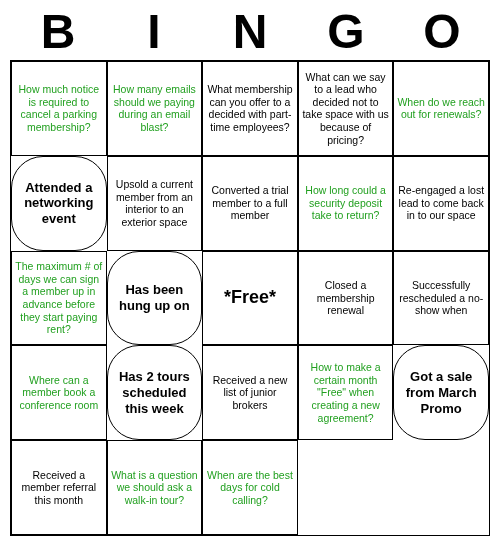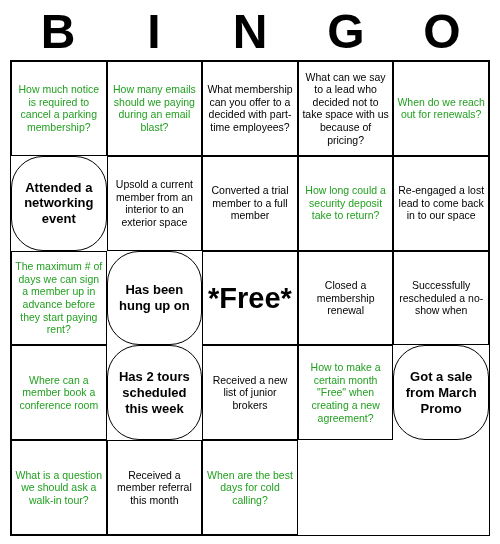--- a/index.html
+++ b/index.html
@@ -46,21 +46,21 @@
       line-height: 1.2;
       color: #000;
     }
     .cell.green {
       color: #22a020;
     }
     .cell.black {
       color: #000;
     }
     .cell.free {
-      font-size: 29px;
+      font-size: 18px;
       font-weight: bold;
       color: #000;
     }
     .cell.large-text {
       font-size: 13px;
       font-weight: bold;
       border-radius: 32px;
     }
   </style>
 </head>
@@ -88,16 +88,16 @@
     <div class="cell green">The maximum # of days we can sign a member up in advance before they start paying rent?</div>
     <div class="cell black large-text">Has been hung up on</div>
     <div class="cell black free">*Free*</div>
     <div class="cell black">Closed a membership renewal</div>
     <div class="cell black">Successfully rescheduled a no-show when</div>
     <div class="cell green">Where can a member book a conference room</div>
     <div class="cell black large-text">Has 2 tours scheduled this week</div>
     <div class="cell black">Received a new list of junior brokers</div>
     <div class="cell green">How to make a certain month "Free" when creating a new agreement?</div>
     <div class="cell black large-text">Got a sale from March Promo</div>
+    <div class="cell black">Received a member referral this month</div>
     <div class="cell green">What is a question we should ask a walk-in tour?</div>
-    <div class="cell black">Received a member referral this month</div>
     <div class="cell green">When are the best days for cold calling?</div>
   </div>
 
 </body></html>

